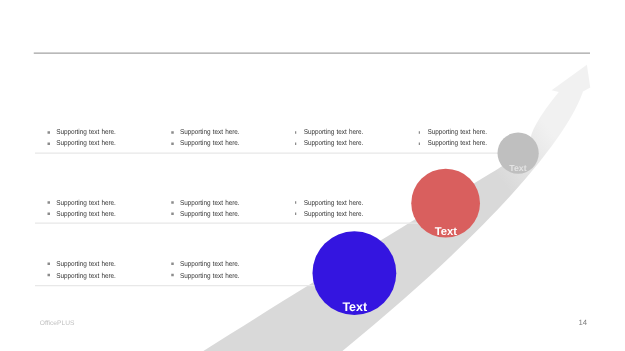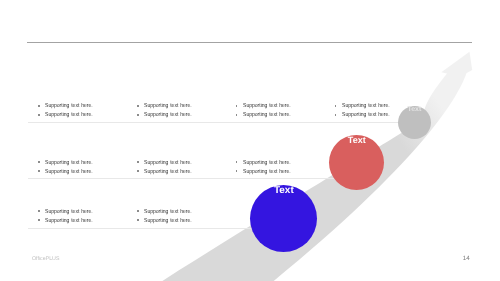--- a/index.html
+++ b/index.html
@@ -6,21 +6,21 @@
   body{width:500px;height:281px;overflow:hidden;font-family:"Liberation Sans",sans-serif;-webkit-font-smoothing:antialiased;text-rendering:geometricPrecision;}
   #slide{will-change:transform;}
   #slide{position:relative;width:500px;height:281px;background:#fff;overflow:hidden;}
   #bg-arrow{position:absolute;left:0;top:0;width:500px;height:281px;}
   .rule{position:absolute;background:#a3a3a3;height:1.2px;}
   .sep{position:absolute;background:#e8e8e8;height:1px;}
   .col{position:absolute;}
   .bullet-line{position:relative;height:9px;}
   .bullet-dot{position:absolute;left:0;top:3.6px;width:1.65px;height:2.0px;background:#8c8c8c;}
   .bullet-text{position:absolute;left:7.2px;top:0;font-size:5.7px;color:#343434;line-height:11px;white-space:nowrap;word-spacing:0.5px;letter-spacing:-0.04px;transform:scaleX(0.9);transform-origin:left center;}
-  .circle{position:absolute;border-radius:50%;display:flex;align-items:flex-start;justify-content:center;color:#fff;font-weight:bold;}
+  .circle{position:absolute;border-radius:50%;display:flex;align-items:flex-end;justify-content:center;color:#fff;font-weight:bold;}
   #footer-brand{position:absolute;left:31.9px;top:255.6px;font-size:5.3px;color:#c0c0c0;}
   #page-num{position:absolute;left:462.8px;top:254.9px;font-size:6.2px;color:#7d7d7d;}
 </style>
 </head>
 <body>
 
 <div id="slide">
   <svg id="bg-arrow" viewBox="0 0 500 281">
     <defs>
       <linearGradient id="agrad" gradientUnits="userSpaceOnUse" x1="391.7" y1="131.5" x2="435.7" y2="98.5">

